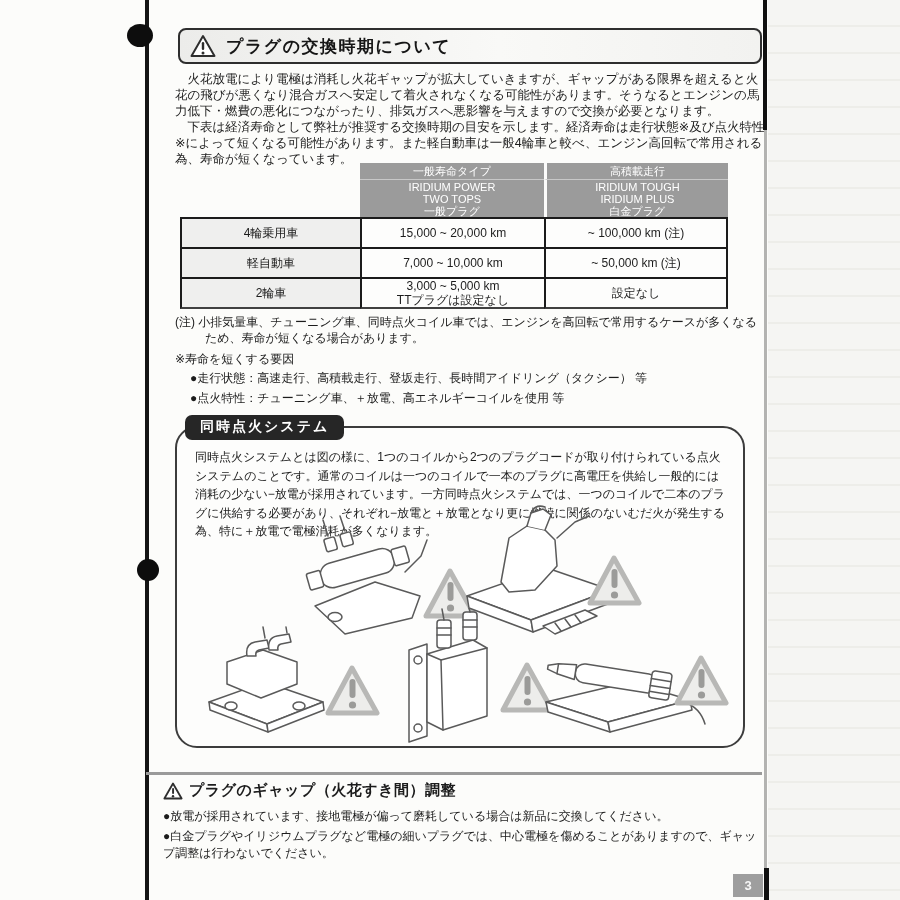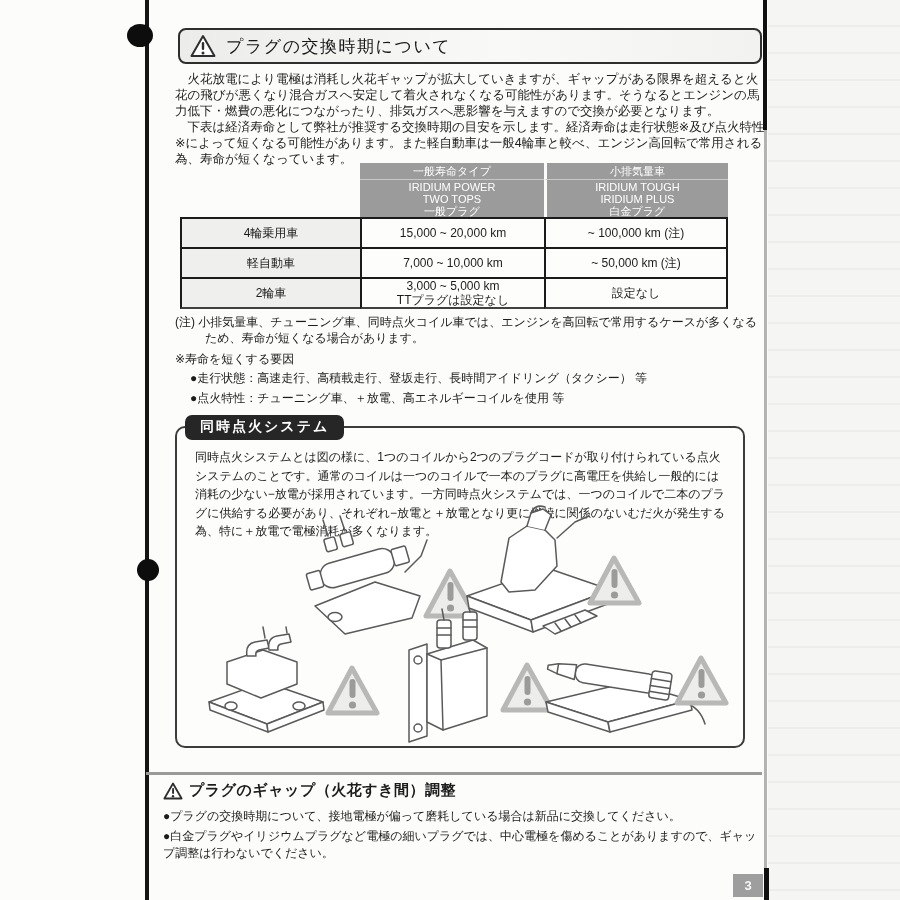--- a/index.html
+++ b/index.html
@@ -20,21 +20,21 @@
   .binding-dot { position:absolute; background:#0d0d0d; border-radius:50%; }
   .dot1 { left:127px; top:24px; width:26px; height:23px; }
   .dot2 { left:137px; top:559px; width:22px; height:22px; }
 
   
   .title-box { position:absolute; left:178px; top:28px; width:584px; height:36px;
     border:2px solid #2e2e2e; border-radius:8px;
     background:linear-gradient(90deg,#ececea 0%,#f9f9f7 55%,#f2f2f0 100%);
     display:flex; align-items:center; padding-left:10px; }
   .title-box .warn-icon { margin-right:10px; flex:0 0 auto; }
-  .title-text { font-size:17px; font-weight:normal; letter-spacing:1.5px; color:#161616; }
+  .title-text { font-size:17px; font-weight:bold; letter-spacing:1.5px; color:#161616; }
 
   
   .intro { position:absolute; left:175px; top:71px; width:590px;
     font-size:12.5px; line-height:16px; word-break:break-all; }
   .intro p { text-indent:1em; }
 
   
   .life-table { position:absolute; left:180px; top:163px; width:548px;
     display:grid; grid-template-columns:180px 184px 184px; font-size:12px; }
   .life-table > div { display:flex; align-items:center; justify-content:center; text-align:center; }
@@ -54,21 +54,21 @@
 
   
   .note { position:absolute; left:175px; top:314px; width:585px; font-size:12px; line-height:16px;
     padding-left:30px; text-indent:-30px; word-break:break-all; }
   .factors-title { position:absolute; left:175px; top:351px; font-size:12px; }
   .factor { position:absolute; left:190px; font-size:12px; }
   .f1 { top:370px; } .f2 { top:390px; }
 
   
   .sim-box { position:absolute; left:175px; top:426px; width:570px; height:322px;
-    border:2px solid #3c3c3c; border-radius:10px; background:#fdfdfc; }
+    border:2px solid #3c3c3c; border-radius:22px; background:#fdfdfc; }
   .sim-label { position:absolute; left:8px; top:-13px; background:#262626; color:#fff;
     font-size:14px; font-weight:bold; letter-spacing:2px; padding:3px 15px 4px;
     border-radius:7px; }
   .sim-body { padding:20px 16px 0 18px; font-size:12px; line-height:18.5px; word-break:break-all; }
   .illus { position:absolute; }
   .il1 { left:118px; top:86px; }
   .il2 { left:262px; top:76px; }
   .il3 { left:26px;  top:198px; }
   .il4 { left:208px; top:180px; }
   .il5 { left:355px; top:212px; }
@@ -111,21 +111,21 @@
   </div>
 
   <div class="intro">
     <p>火花放電により電極は消耗し火花ギャップが拡大していきますが、ギャップがある限界を超えると火花の飛びが悪くなり混合ガスへ安定して着火されなくなる可能性があります。そうなるとエンジンの馬力低下・燃費の悪化につながったり、排気ガスへ悪影響を与えますので交換が必要となります。</p>
     <p>下表は経済寿命として弊社が推奨する交換時期の目安を示します。経済寿命は走行状態※及び点火特性※によって短くなる可能性があります。また軽自動車は一般4輪車と較べ、エンジン高回転で常用される為、寿命が短くなっています。</p>
   </div>
 
   <div class="life-table">
     <div class="th-spacer"></div>
     <div class="h-type">一般寿命タイプ</div>
-    <div class="h-type gcol2">小排気量車</div>
+    <div class="h-type gcol2">高積載走行</div>
 
     <div class="th-spacer"></div>
     <div class="h-prod">IRIDIUM POWER
 TWO TOPS
 一般プラグ</div>
     <div class="h-prod gcol2">IRIDIUM TOUGH
 IRIDIUM PLUS
 白金プラグ</div>
 
     <div class="row-label r1 b-top b-left">4輪乗用車</div>
@@ -258,17 +258,17 @@
 
   <div class="divider"></div>
   <div class="gap-heading">
     <svg class="warn-icon" width="20" height="18" viewBox="0 0 26 24">
       <path d="M13 2 L24.5 22 L1.5 22 Z" fill="#fff" stroke="#2e2e2e" stroke-width="2.4" stroke-linejoin="round"></path>
       <rect x="11.8" y="8" width="2.6" height="8" rx="1.3" fill="#2e2e2e"></rect>
       <circle cx="13" cy="19" r="1.6" fill="#2e2e2e"></circle>
     </svg>
     <span class="gap-title">プラグのギャップ（火花すき間）調整</span>
   </div>
-  <div class="bullet bl1">●プラグの交換時期について、接地電極が偏って磨耗している場合は新品に交換してください。</div>
+  <div class="bullet bl1">●放電が採用されています、接地電極が偏って磨耗している場合は新品に交換してください。</div>
   <div class="bullet bl2">●白金プラグやイリジウムプラグなど電極の細いプラグでは、中心電極を傷めることがありますので、ギャップ調整は行わないでください。</div>
 
   <div class="page-number">3</div>
 </div>
 
 </body></html>

